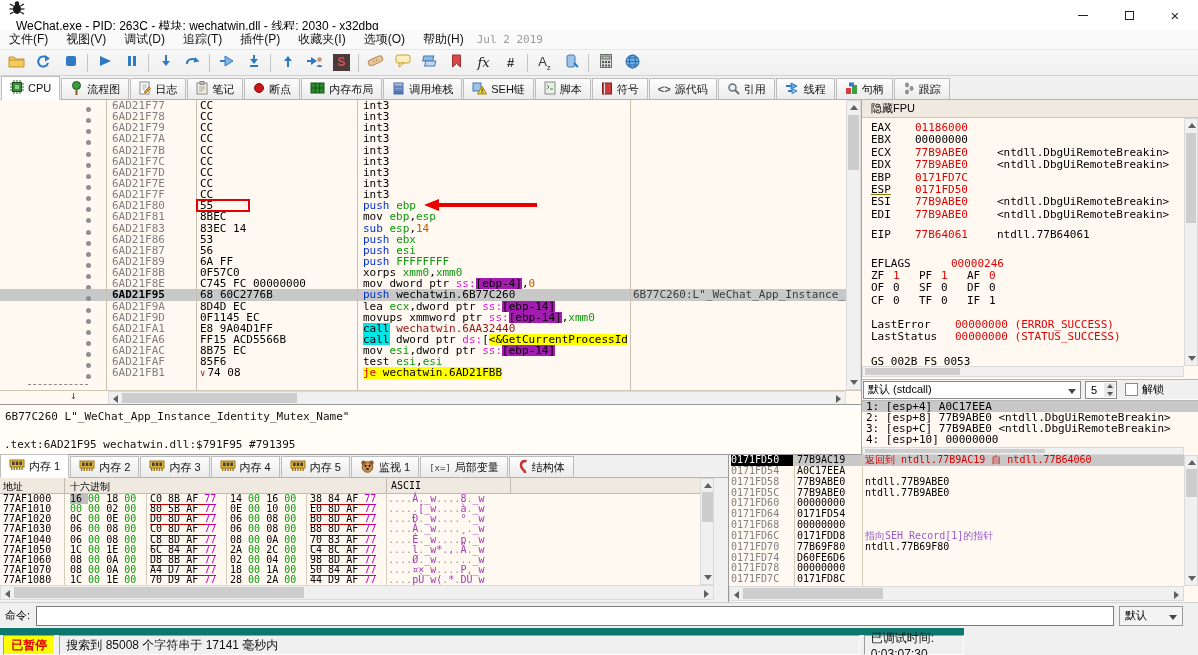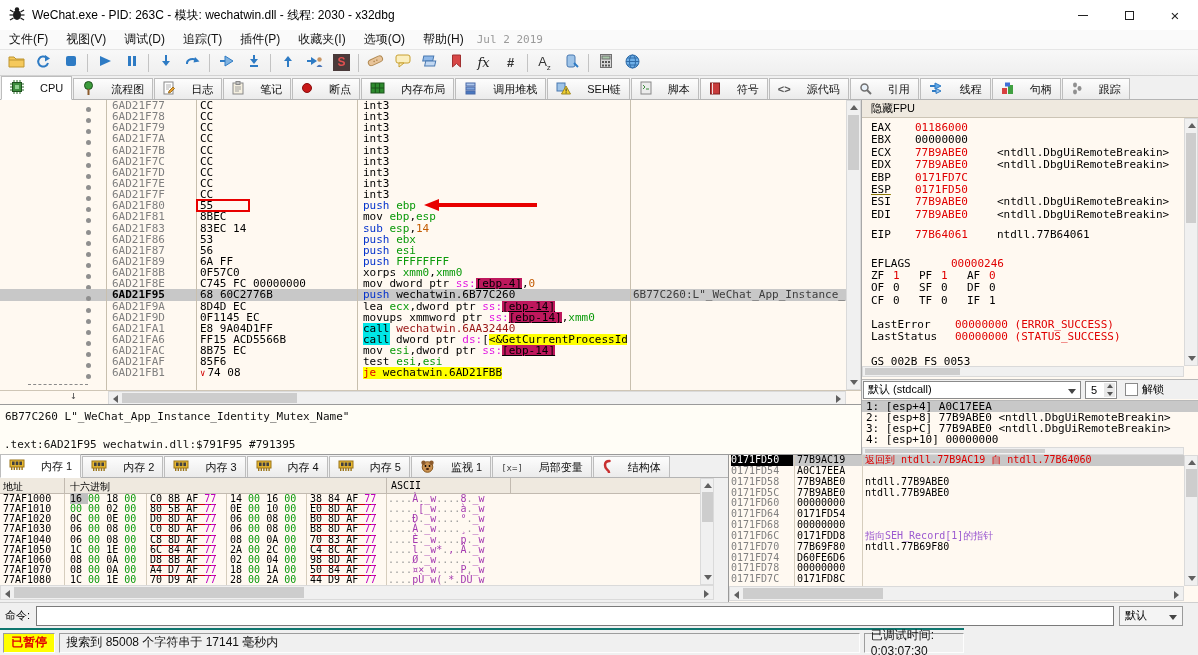--- a/index.html
+++ b/index.html
@@ -1,21 +1,21 @@
 <!DOCTYPE html>
 <html><head>
 <meta charset="utf-8">
 <style>
   * { margin:0; padding:0; box-sizing:border-box; }
   html,body { width:1198px; height:655px; overflow:hidden; }
   body { font-family:"Liberation Sans", sans-serif; background:#f0f0f0; font-size:12px; }
   .window { position:relative; width:1198px; height:655px; background:#f0f0f0; overflow:hidden; }
 
   
-  .titlebar { position:absolute; left:0; top:0; width:1198px; height:30px; background:#ffffff; display:flex; align-items:center; padding-left:9px; }
+  .titlebar { position:absolute; left:0; top:0; width:1198px; height:30px; background:#ffffff; display:flex; padding-left:9px;flex-direction:column; }
   .titlebar .title { margin-left:7px; color:#000; font-size:12px; }
   .winbtns { position:absolute; right:0; top:0; height:30px; display:flex; }
   .winbtn { width:46px; height:30px; display:flex; align-items:center; justify-content:center; color:#222; font-size:14px; }
   .glyph-min { width:10px; height:1px; background:#222; }
   .glyph-max { width:9px; height:9px; border:1px solid #222; }
   .glyph-close { font-size:15px; line-height:15px; }
 
   
   .menubar { position:absolute; left:0; top:30px; width:1198px; height:19px; background:#fafafa; display:flex; align-items:center; }
   .menuitem { padding:0 9px; height:19px; display:flex; align-items:center; color:#111; }
@@ -24,40 +24,40 @@
   
   .toolbar { position:absolute; left:0; top:49px; width:1198px; height:27px; background:linear-gradient(#f8f8f8,#efefef); border-top:1px solid #e6e6e6; border-bottom:1px solid #d2d2d2; display:flex; align-items:center; padding-left:3px; }
   .tbtn { width:27px; height:24px; display:flex; align-items:center; justify-content:center; }
   .tsep { width:1px; height:18px; background:#c3c3c3; margin:0 3px; }
   .ic-scylla { display:inline-block; width:17px; height:17px; background:#4a3a3a; color:#e05050; font-weight:bold; text-align:center; line-height:17px; font-size:12px; }
   .ic-text { font-size:13px; color:#333; }
   .ic-fx { font-family:"DejaVu Serif",serif; font-style:italic; font-size:13px; color:#222; }
 
   
   .tabbar { position:absolute; left:0; top:76px; width:1198px; height:24px; background:#f0f0f0; border-bottom:1px solid #b4b4b4; display:flex; align-items:flex-end; padding-left:1px; }
-  .tab { display:inline-flex; align-items:center; gap:16px; padding:0 8px; height:21px; border:1px solid #bdbdbd; border-bottom:none; background:linear-gradient(#fdfdfd,#ebebeb); margin-right:1px; font-size:11px; color:#111; white-space:nowrap; }
+  .tab { display:inline-flex; align-items:center; gap:4px; padding:0 8px; height:21px; border:1px solid #bdbdbd; border-bottom:none; background:linear-gradient(#fdfdfd,#ebebeb); margin-right:1px; font-size:11px; color:#111; white-space:nowrap; }
   .tab.sel { background:#ffffff; height:24px; margin-bottom:-1px; border-bottom:1px solid #fff; }
 
   
   .disasm { position:absolute; left:0; top:100px; width:846px; height:290px; background:#fff9f1; overflow:hidden; font-family:"DejaVu Sans Mono",monospace; font-size:11px; }
   .dcol-line { position:absolute; top:0; width:1px; height:290px; background:#c8bfae; }
   .drow { position:relative; height:11.15px; line-height:11.2px; white-space:nowrap; }
   .drow.sel { background:#c8c8c8; }
   .dgut { position:absolute; left:86px; top:3px; width:18px; }
   .dot { display:inline-block; width:5px; height:5px; border-radius:50%; background:#8f8f8f; }
   .daddr { position:absolute; left:112px; color:#7f7f7f; }
   .drow.sel .daddr { color:#000; font-weight:bold; }
   .dbytes { position:absolute; left:200px; width:150px; overflow:hidden; color:#000; }
   .dins { position:absolute; left:363px; width:264px; overflow:hidden; color:#000; }
   .dcmt { position:absolute; left:633px; width:213px; overflow:hidden; color:#3c3c3c; }
   .tk-p { color:#000; }
   .tk-b { color:#0533cc; }
   .tk-r { color:#0a9a0a; }
   .tk-s { color:#e218e2; }
-  .tk-m { background:#be185d; color:#000;text-decoration:underline; }
+  .tk-m { background:#a21caf; color:#000; }
   .tk-c { background:#00e7e7; color:#000; }
   .tk-y { background:#ffff00; color:#000; }
   .tk-j { background:#ffff00; color:#dd0000; }
   .tk-d { color:#971212; }
   .tk-n { color:#c35a00; }
   .tk-g { color:#0a9a0a; }
   .tk-u { color:#000; border-bottom:1px solid #cc0000; }
   .tk-jv { color:#d00000; font-size:9px; margin-right:2px; }
   .redbox { position:absolute; border:2px solid #e80000; background:transparent; }
   .arrow-shaft { position:absolute; background:#e80000; }
@@ -149,21 +149,21 @@
   .stack-vscroll { left:455px; top:0; width:14px; height:131px; }
   .stack-hscroll { left:0; top:131px; width:455px; height:15px; }
 
   
   .cmdbar { position:absolute; left:0; top:602px; width:1198px; height:26px; background:#f0f0f0; border-top:1px solid #cfcfcf; display:flex; align-items:center; }
   .cmdlabel { margin-left:5px; font-size:11px; color:#000; }
   .cmdinput { margin-left:6px; width:1078px; height:20px; border:1px solid #7a7a7a; background:#fff; font-family:"DejaVu Sans Mono",monospace; font-size:11px; padding:0 3px; }
   .cmddrop { position:relative; margin-left:5px; width:64px; height:20px; background:#f4f4f4; border:1px solid #9a9a9a; display:flex; align-items:center; padding-left:5px; font-size:11px; }
   .cmddrop .dd { position:absolute; right:5px; top:8px; width:0; height:0; border-left:4px solid transparent; border-right:4px solid transparent; border-top:5px solid #444; }
 
-  .statusbar { position:absolute; left:0; top:628px; width:964px; height:27px; background:#f0f0f0; border-top:2px solid #0f766e; display:flex; align-items:center; }
+  .statusbar { position:absolute; left:0; top:628px; width:964px; height:27px; background:#f0f0f0; border-top:7px solid #0f766e; display:flex; align-items:flex-start; }
   .sbox { height:20px; display:flex; align-items:center; border:1px solid; border-color:#9d9d9d #fdfdfd #fdfdfd #9d9d9d; padding:0 6px; }
   .paused { margin-left:3px; background:#ffff00; color:#e00000; font-weight:bold; font-size:12px; width:62px; justify-content:center; }
   .statmsg { margin-left:4px; width:1000px; font-size:12px; color:#111; }
   .stattime { margin-left:4px; width:122px; font-size:12px; color:#111; }
 </style>
 </head>
 <body>
 
 <div class="window">
 

